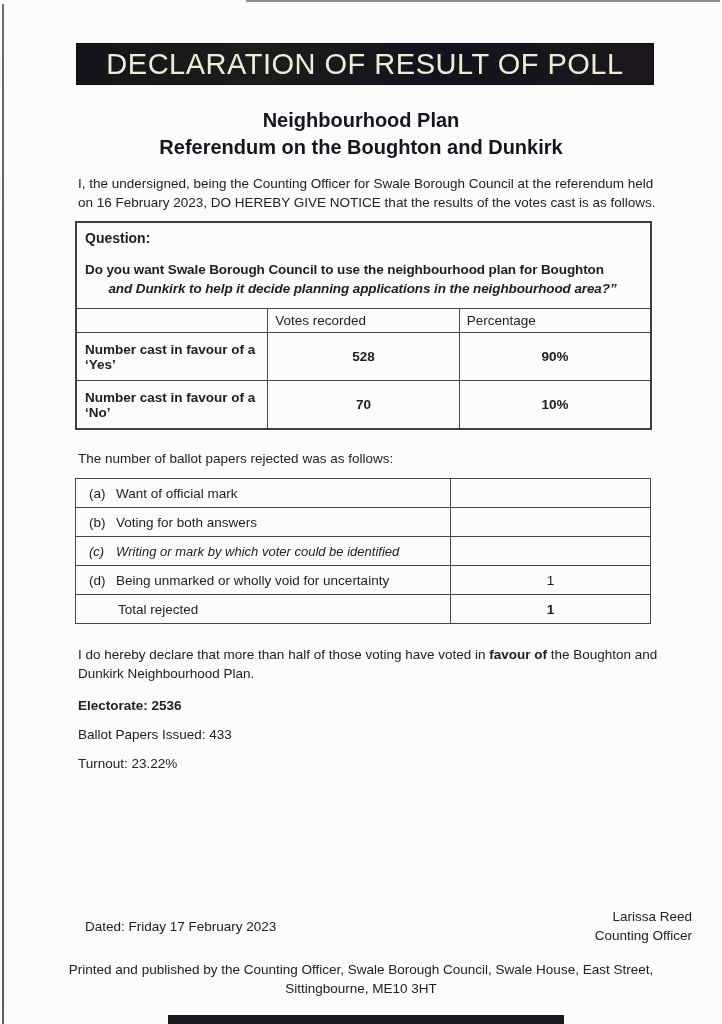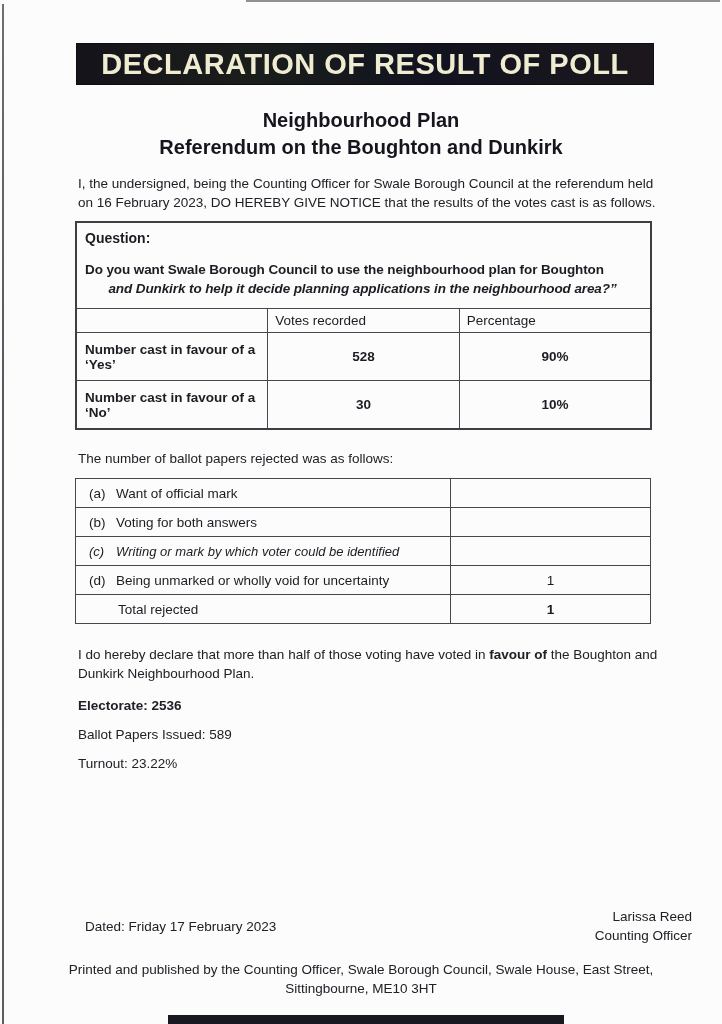--- a/index.html
+++ b/index.html
@@ -19,21 +19,21 @@
   .scan-bottom-bar{position:absolute;bottom:0;left:168px;width:396px;height:9px;background:#181820;}
 
   .banner{
     margin:44px 0 0 77px;width:576px;height:40px;
     background:linear-gradient(90deg,var(--banner_bg,#15131b),#1a1e1b 30%,#121320 62%,#1b171c);
     display:flex;align-items:center;justify-content:center;
     box-shadow:0 0 0 1px #0e0e14;
   }
   .banner span{
     color:var(--banner_text,#f0ecd2);
-    font-weight:700;font-size:29px;letter-spacing:.5px;white-space:nowrap;
+    font-weight:400;font-size:29px;letter-spacing:.5px;white-space:nowrap;
   }
   .doc-title{
     margin-top:23px;text-align:center;font-weight:700;font-size:20px;line-height:27px;color:#15151e;
   }
   .intro{
     margin:14px 0 0 78px;width:578px;font-size:13.5px;line-height:18.5px;color:#202026;
   }
 
   table{border-collapse:collapse;table-layout:fixed;}
   td{border:1.5px solid #46464d;vertical-align:middle;font-size:13.5px;color:#1c1c22;}
@@ -112,21 +112,21 @@
       <td class="col2">Votes recorded</td>
       <td class="col3">Percentage</td>
     </tr>
     <tr class="res-row">
       <td class="col1 res-label">Number cast in favour of a ‘Yes’</td>
       <td class="col2 res-val">528</td>
       <td class="col3 res-val">90%</td>
     </tr>
     <tr class="res-row">
       <td class="col1 res-label">Number cast in favour of a ‘No’</td>
-      <td class="col2 res-val">30</td>
+      <td class="col2 res-val">70</td>
       <td class="col3 res-val">10%</td>
     </tr>
   </tbody>
     </table>
 
   <p class="rej-intro">The number of ballot papers rejected was as follows:</p>
 
   <table class="tbl-rejected">
     <tbody>
         <tr>
@@ -158,21 +158,21 @@
         <span>Total rejected</span>
       </td>
       <td class="rej-val">1</td>
     </tr>
   </tbody>
     </table>
 
   <p class="declaration"><span>I do hereby declare that more than half of those voting have voted in </span><span class="b">favour of</span><span> the Boughton and Dunkirk Neighbourhood Plan.</span></p>
 
   <p class="stat first">Electorate: 2536</p>
-  <p class="stat">Ballot Papers Issued: 589</p>
+  <p class="stat">Ballot Papers Issued: 433</p>
   <p class="stat">Turnout: 23.22%</p>
 
   <div class="footer-row">
     <div>Dated: Friday 17 February 2023</div>
     <div class="signoff">
       <div>Larissa Reed</div>
       <div>Counting Officer</div>
     </div>
   </div>
 

